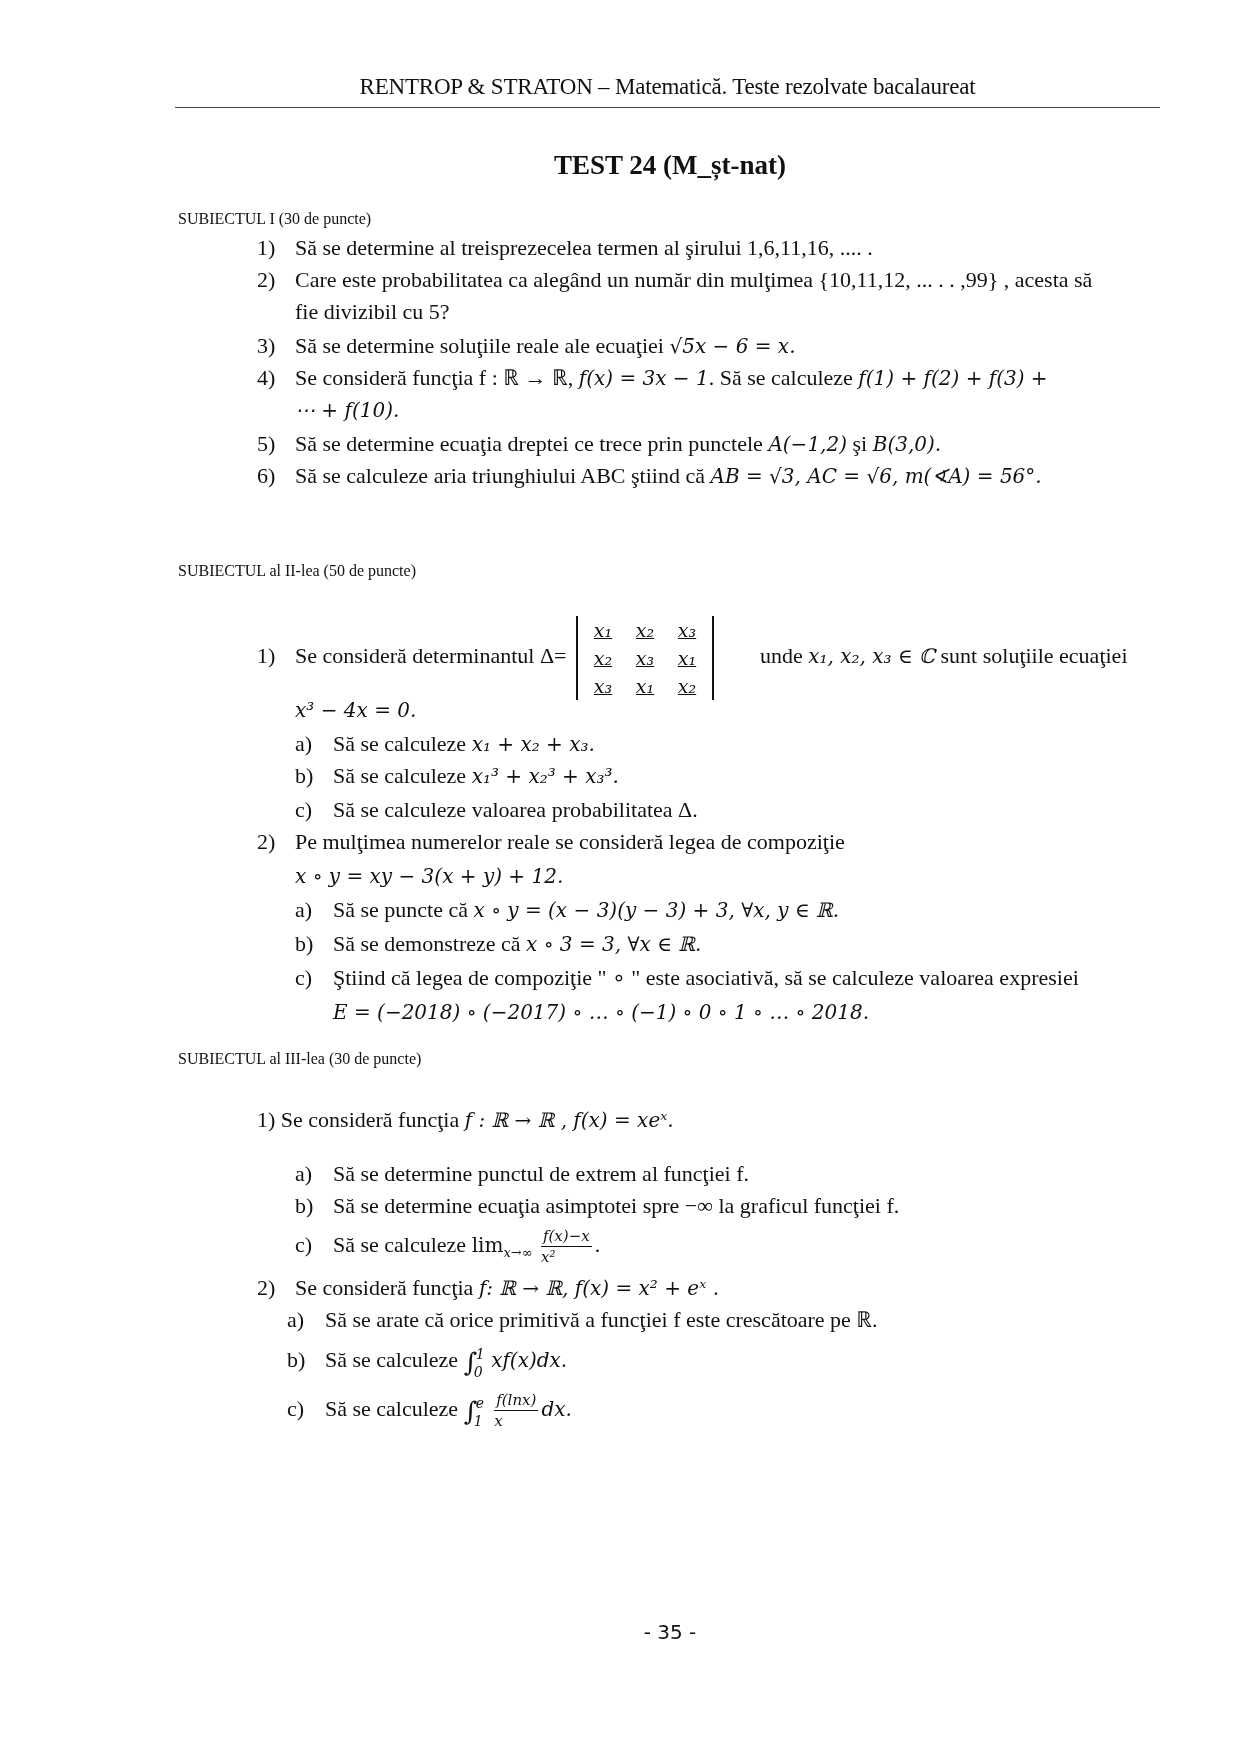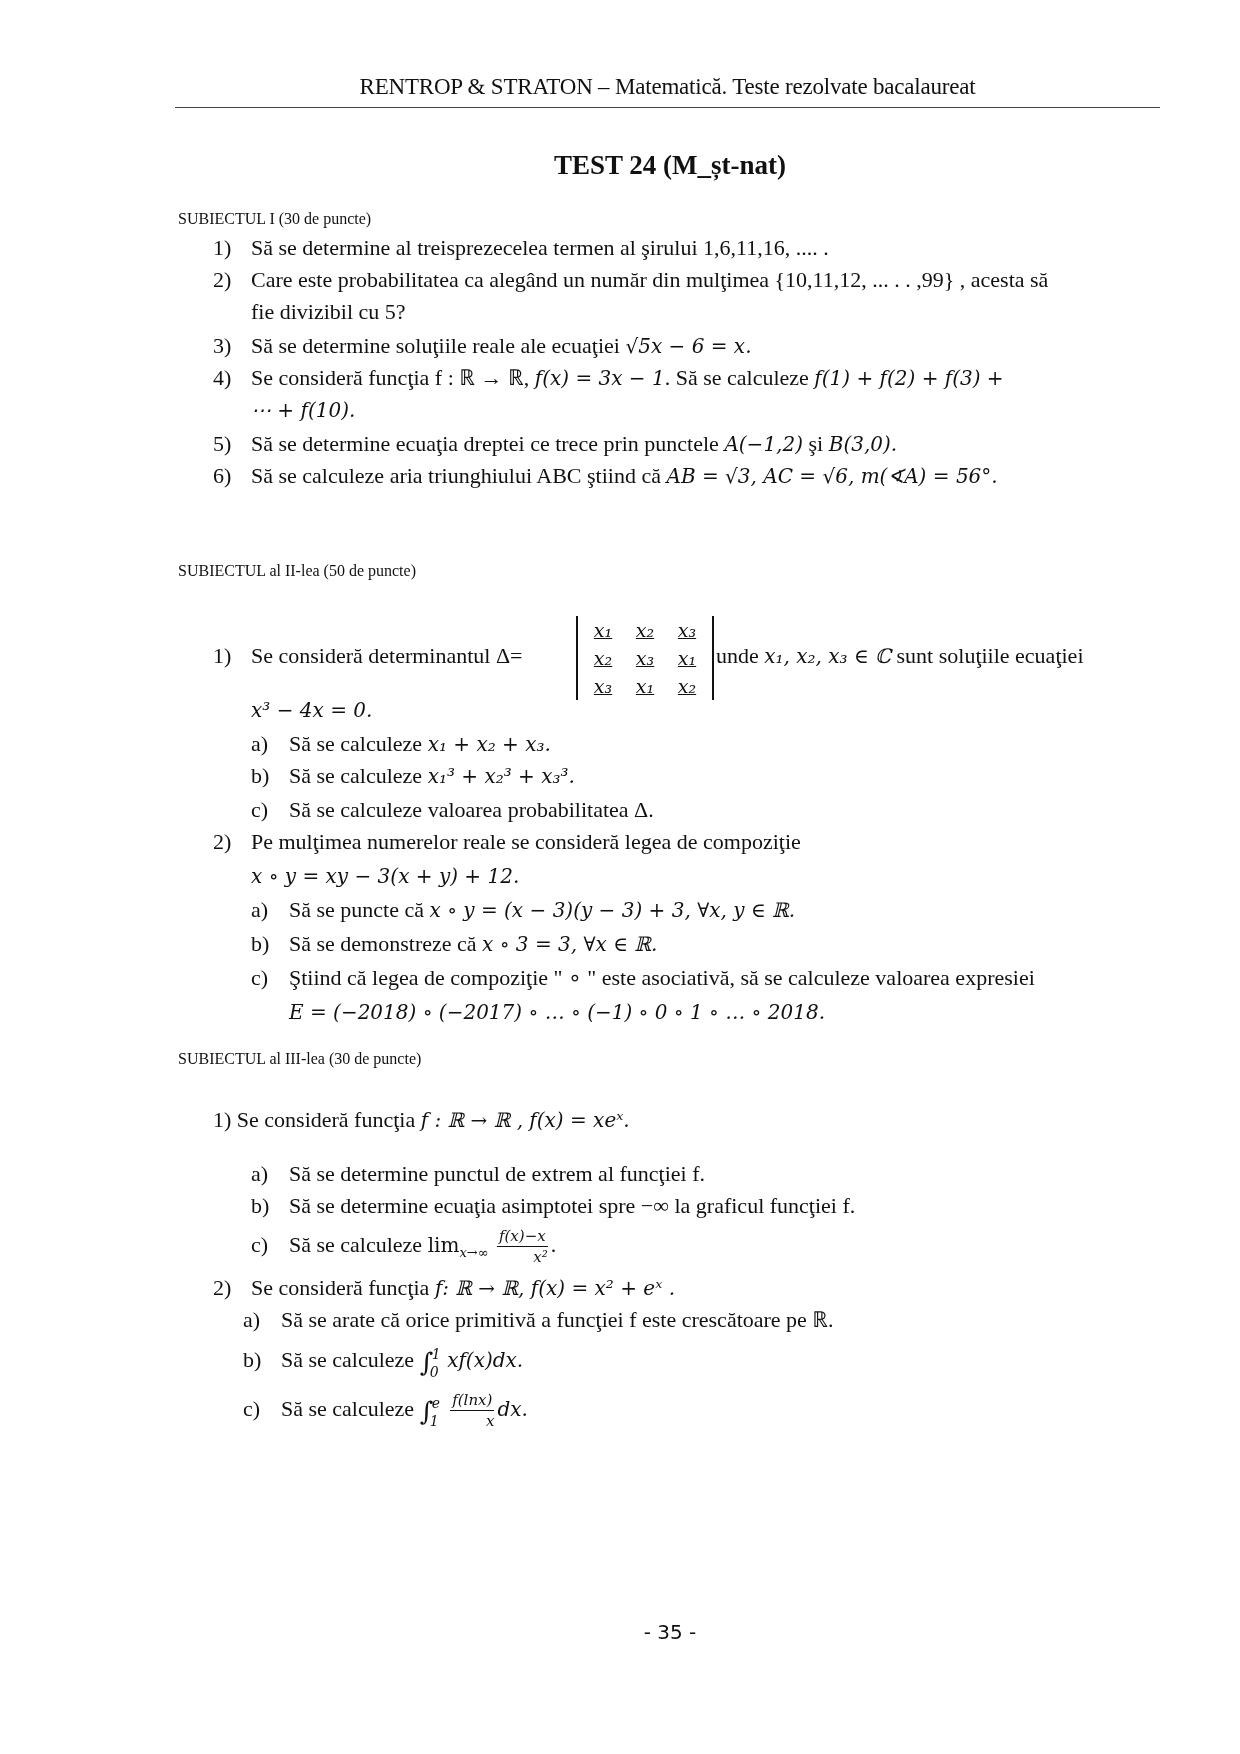--- a/index.html
+++ b/index.html
@@ -5,32 +5,32 @@
   html, body { margin: 0; padding: 0; background: #ffffff; }
   body { width: 1240px; height: 1754px; position: relative; overflow: hidden;
          font-family: "Liberation Serif", serif; color: #111; font-size: 22px; }
   .header { position: absolute; left: 175px; top: 74px; width: 985px; text-align: center;
             font-size: 23px; letter-spacing: -0.2px; }
   .header-rule { position: absolute; left: 175px; top: 107px; width: 985px; height: 0;
                  border-top: 1.5px solid #444; }
   .title { position: absolute; left: 0; top: 150px; width: 1340px; text-align: center;
            font-size: 27px; font-weight: bold; }
   .section { position: absolute; left: 178px; font-weight: normal; font-size: 16px; }
-  .item { position: absolute; white-space: nowrap; line-height: 32px; }
+  .item { position: absolute; white-space: nowrap; line-height: 32px; margin-left: 44px; }
   .num { display: inline-block; width: 38px; }
   .sub { display: inline-block; width: 38px; }
   .m { font-family: "DejaVu Serif", serif; font-style: italic; font-size: 20px; }
   .mr { font-family: "DejaVu Serif", serif; font-size: 20px; }
   .det { position: absolute; left: 576px; top: 616px; width: 134px; height: 84px;
          border-left: 2px solid #111; border-right: 2px solid #111; }
   .det-grid { display: grid; grid-template-columns: repeat(3, 1fr); row-gap: 0px;
               padding: 0 4px; }
   .det-grid span { text-align: center; line-height: 28px; font-family: "DejaVu Serif", serif;
                    font-style: italic; font-size: 19px; text-decoration: underline; }
-  .frac { display: inline-block; vertical-align: middle; text-align: right; margin: 0 3px; }
+  .frac { display: inline-block; vertical-align: middle; text-align: left; margin: 0 3px; }
   .frac .top { display: block; font-size: 15px; border-bottom: 1.4px solid #111; padding: 0 2px; line-height: 20px; }
   .frac .bot { display: block; font-size: 15px; line-height: 20px; }
   .intg { display: inline-block; position: relative; font-size: 26px; font-style: normal;
           font-family: "DejaVu Serif", serif; margin-right: 14px; vertical-align: middle; }
   .intg .ub { position: absolute; left: 12px; top: -8px; font-size: 14px; font-style: italic; }
   .intg .lb { position: absolute; left: 10px; bottom: -10px; font-size: 14px; font-style: italic; }
   .pagenum { position: absolute; left: 0; top: 1620px; width: 1340px; text-align: center;
              font-family: "DejaVu Sans", sans-serif; font-size: 20px; }
 </style>
 </head>

